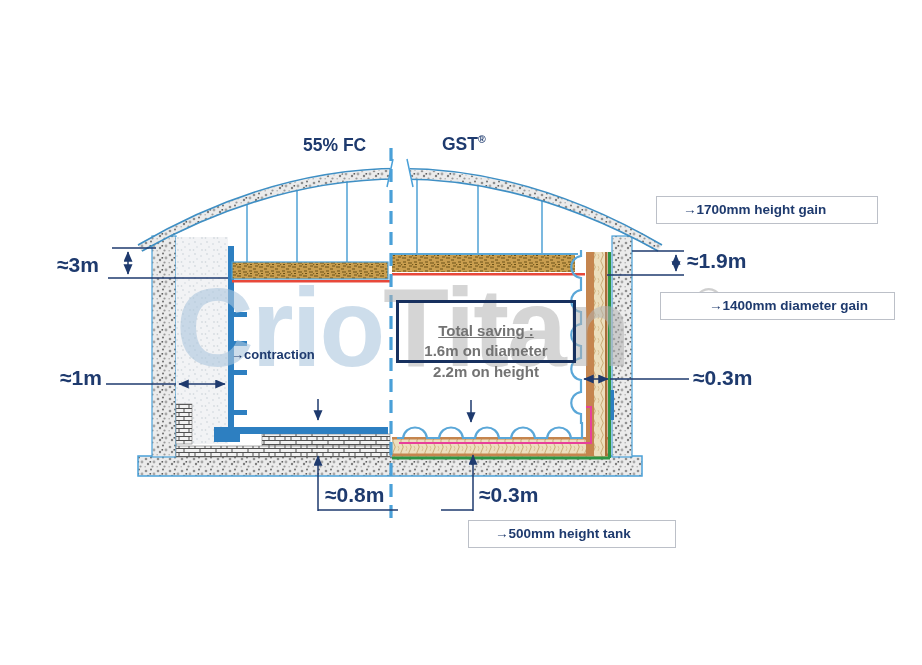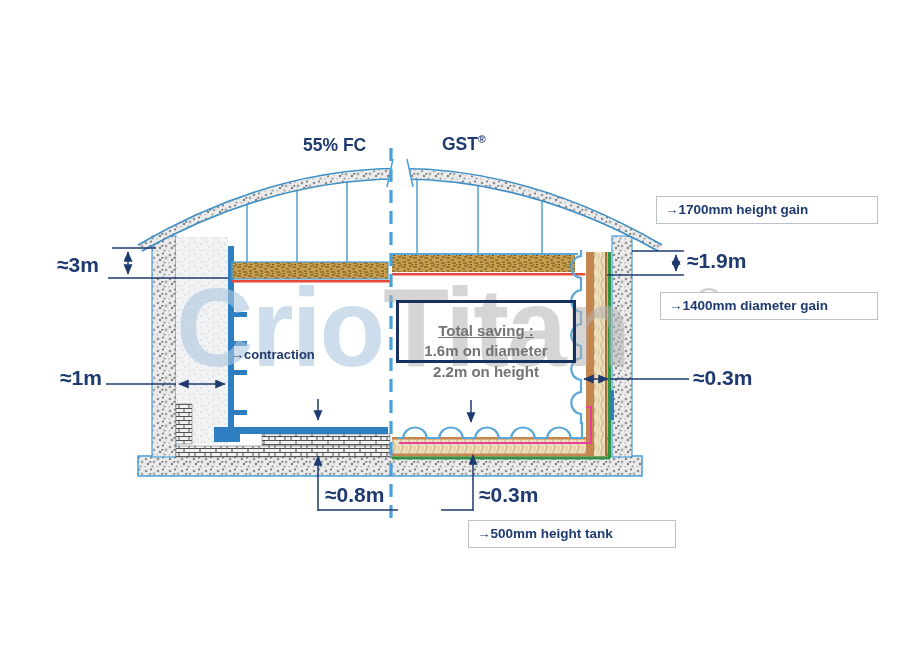--- a/index.html
+++ b/index.html
@@ -15,24 +15,24 @@
           color:rgba(168,168,168,.55);}
   .lbl{position:absolute;z-index:3;color:#1e3a6e;font-weight:bold;white-space:nowrap;}
   .hdr{font-size:17.5px;}
   .dim{font-size:21px;}
   .small{font-size:13px;}
   .ts-box{position:absolute;z-index:3;left:396px;top:300px;width:180px;height:63px;
           border:3px solid #17305e;background:transparent;color:#737373;text-align:center;
           font-size:15px;font-weight:bold;line-height:1.35;padding-top:18px;box-sizing:border-box;}
   .ts-title{text-decoration:underline;}
   .co{position:absolute;z-index:3;background:#ffffff;border:1px solid #bcc0c8;
-      color:#1e3a6e;font-size:13.5px;font-weight:bold;padding:3px 8px;line-height:1.45;
+      color:#1e3a6e;font-size:13.5px;font-weight:bold;padding:3px 26px;line-height:1.45;
       box-sizing:border-box;}
   .co1{left:656px;top:196px;width:222px;}
-  .co2{left:660px;top:292px;width:218px;}
+  .co2{left:660px;top:292px;width:235px;text-align:right;}
   .co3{left:658px;top:404px;width:214px;white-space:normal;}
   .co4{left:468px;top:520px;width:208px;}
   sup{font-size:60%;}
 </style>
 </head>
 <body>
 
 <div class="stage">
 
 <svg width="922" height="665" viewBox="0 0 922 665">

